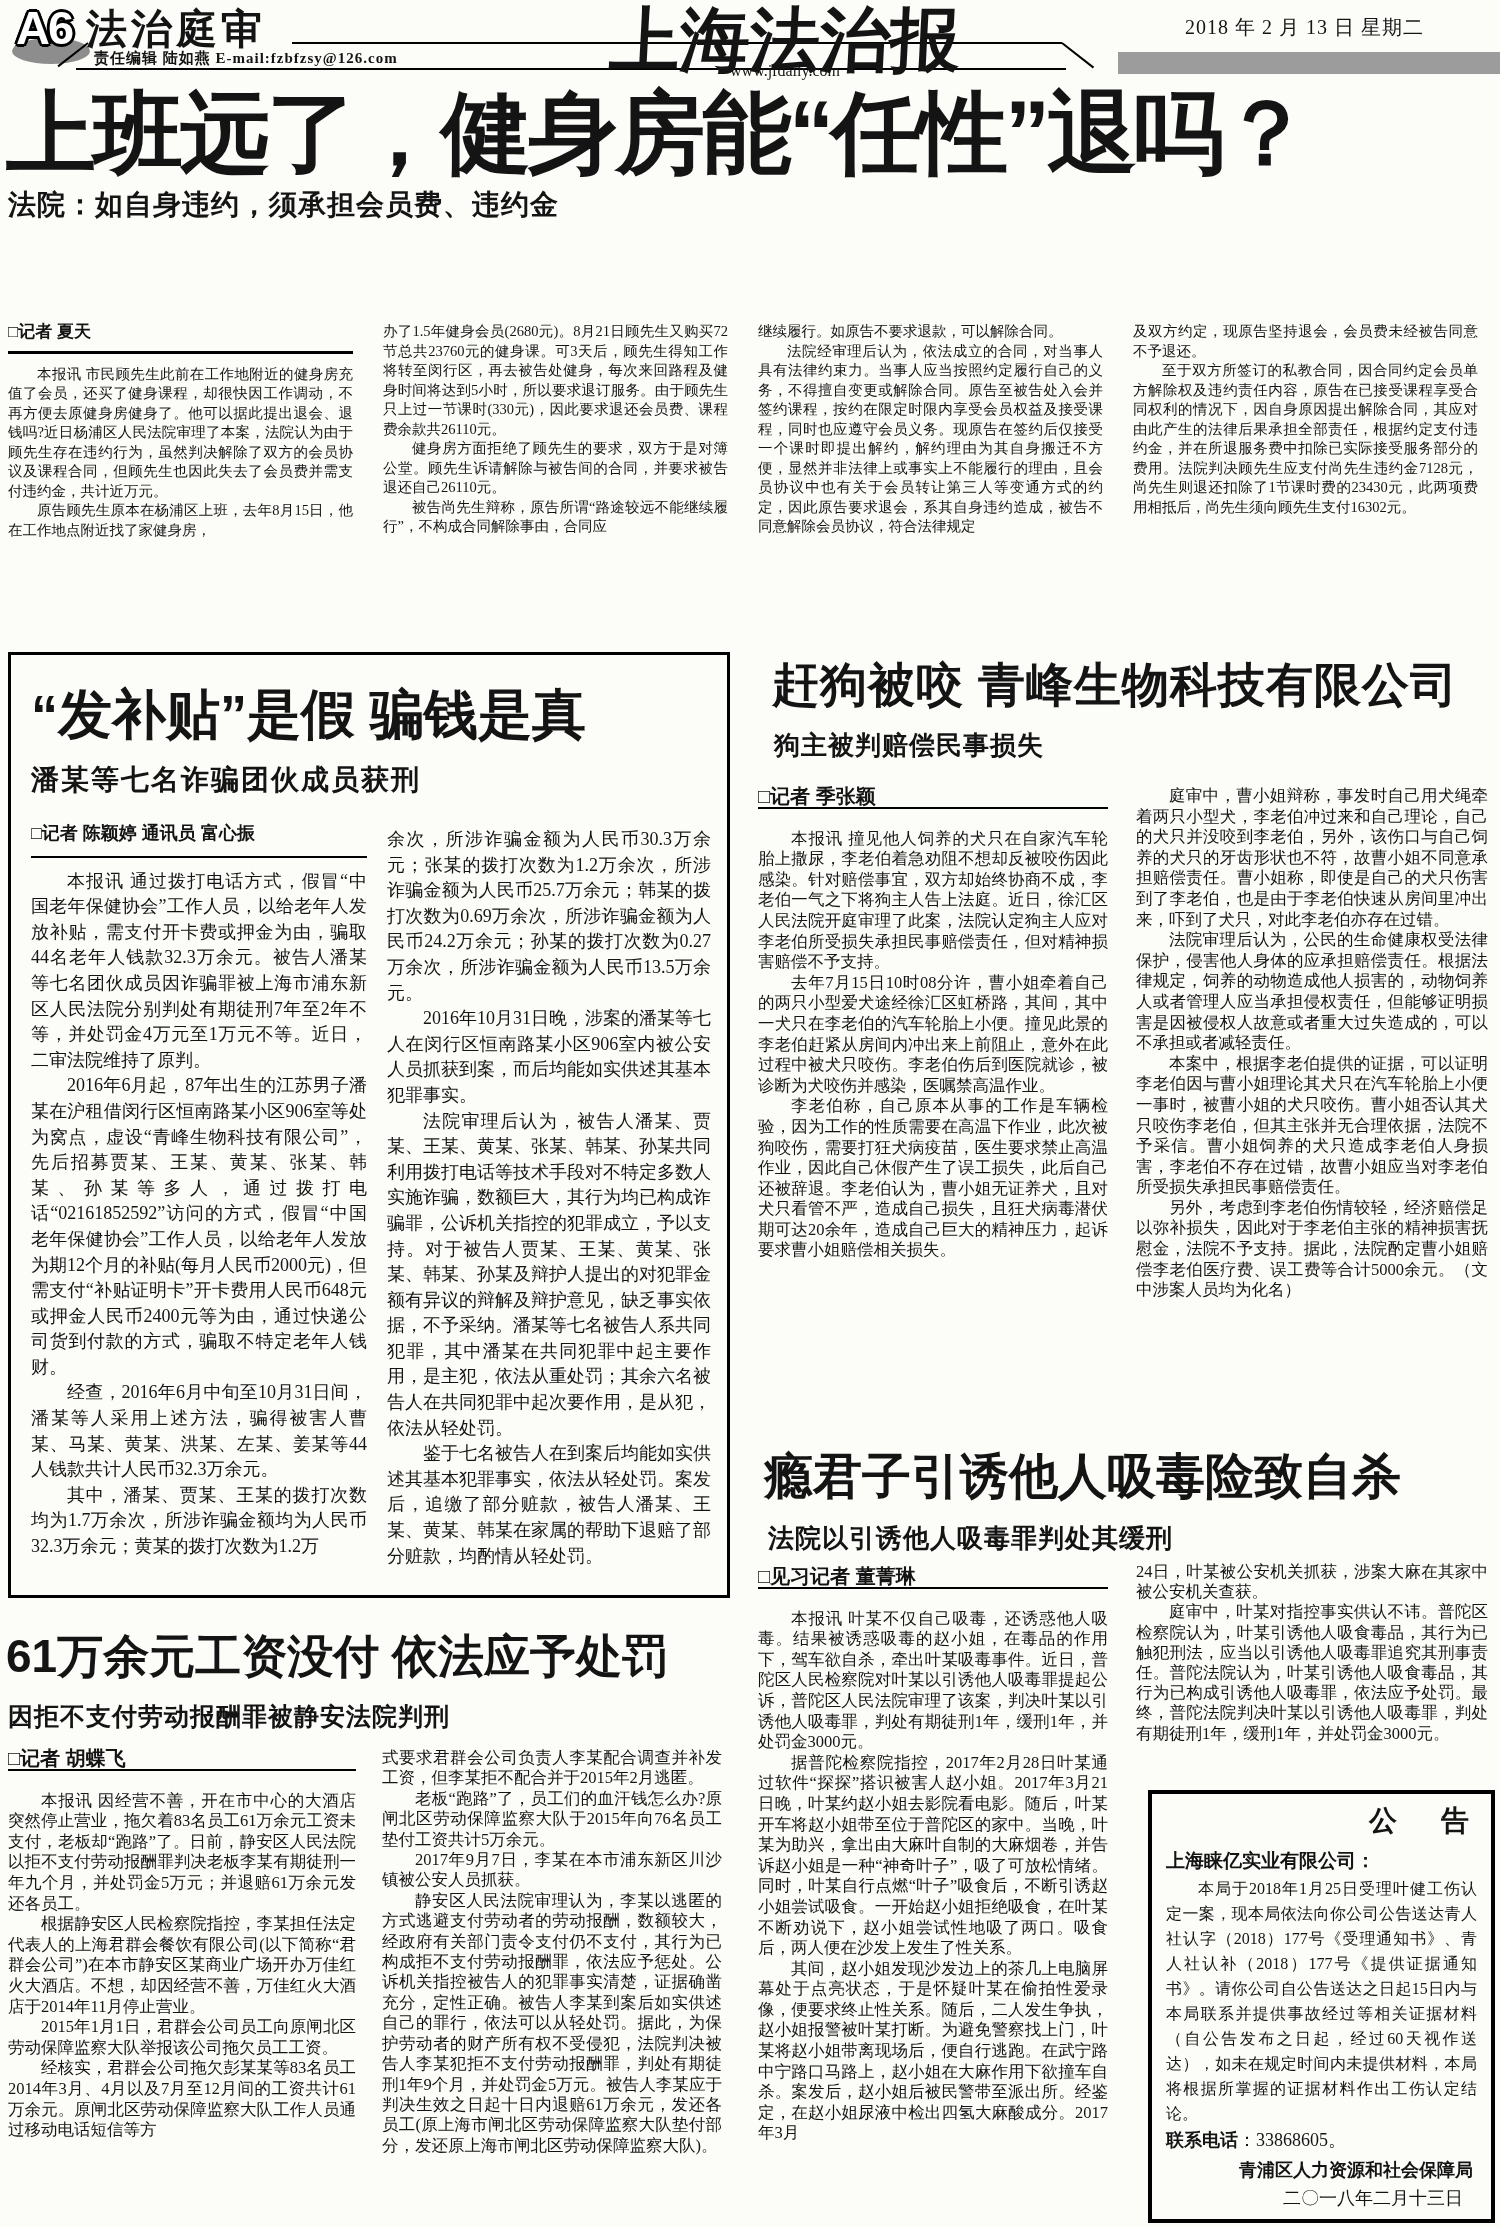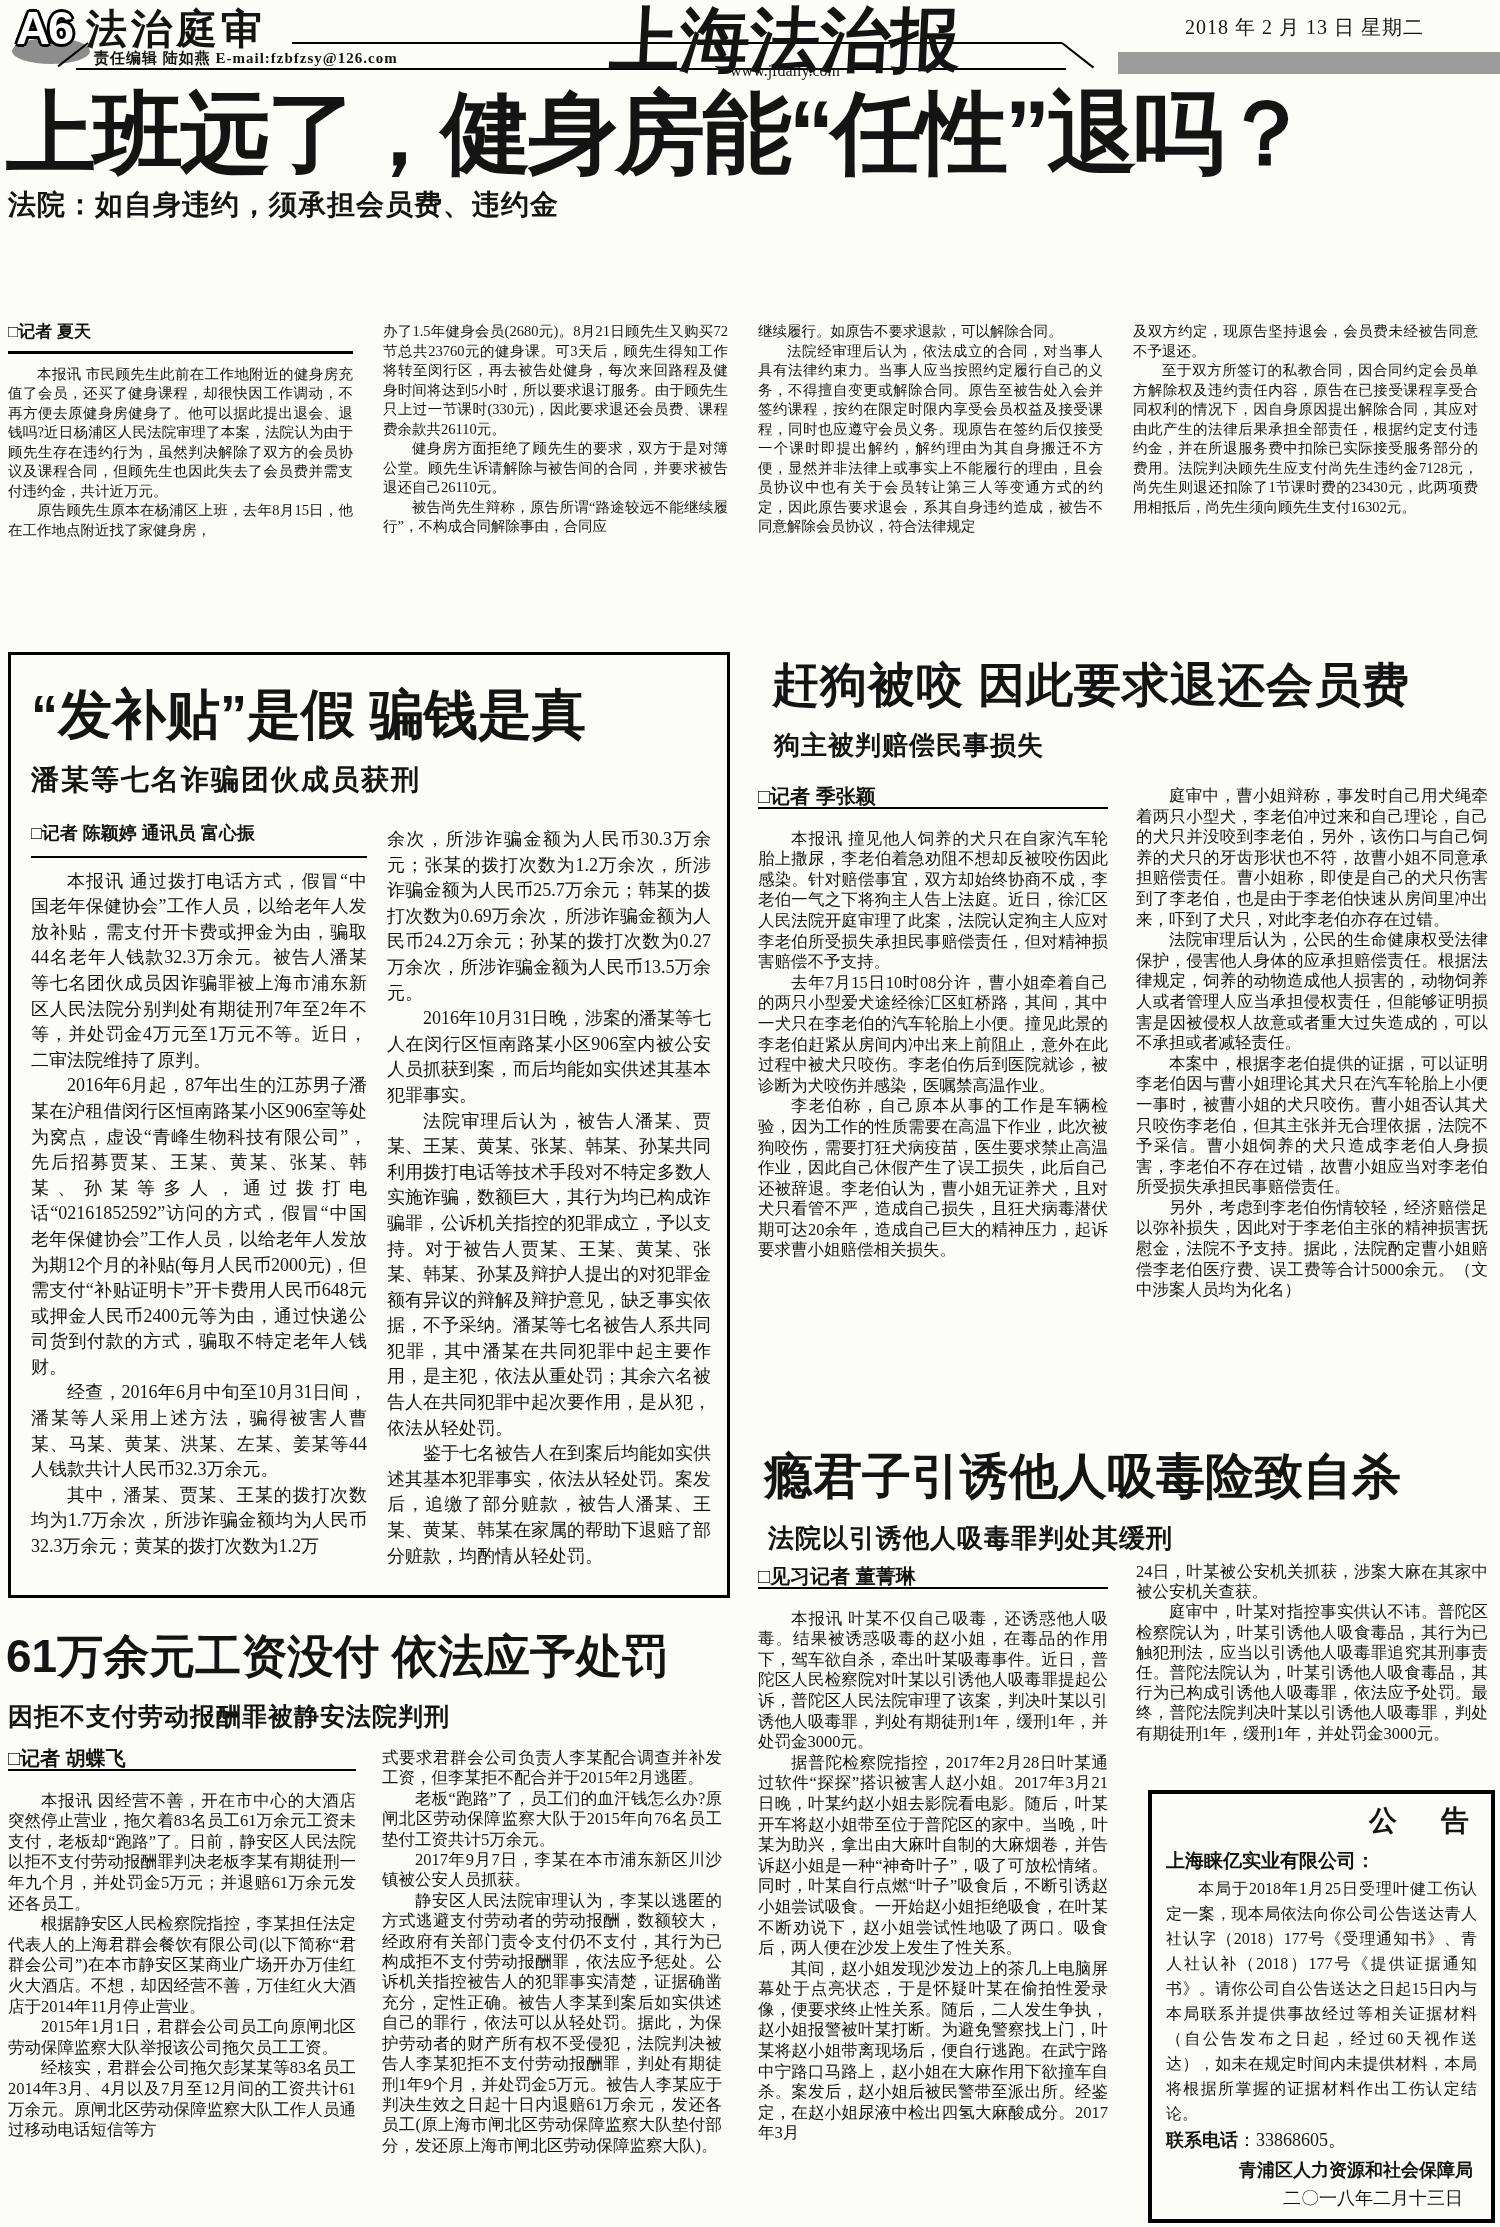--- a/index.html
+++ b/index.html
@@ -138,21 +138,21 @@
       </div>
   </div>
   <div class="col fraud-col fc2">
       <p class="cont">余次，所涉诈骗金额为人民币30.3万余元；张某的拨打次数为1.2万余次，所涉诈骗金额为人民币25.7万余元；韩某的拨打次数为0.69万余次，所涉诈骗金额为人民币24.2万余元；孙某的拨打次数为0.27万余次，所涉诈骗金额为人民币13.5万余元。</p>
       <p>2016年10月31日晚，涉案的潘某等七人在闵行区恒南路某小区906室内被公安人员抓获到案，而后均能如实供述其基本犯罪事实。</p>
       <p>法院审理后认为，被告人潘某、贾某、王某、黄某、张某、韩某、孙某共同利用拨打电话等技术手段对不特定多数人实施诈骗，数额巨大，其行为均已构成诈骗罪，公诉机关指控的犯罪成立，予以支持。对于被告人贾某、王某、黄某、张某、韩某、孙某及辩护人提出的对犯罪金额有异议的辩解及辩护意见，缺乏事实依据，不予采纳。潘某等七名被告人系共同犯罪，其中潘某在共同犯罪中起主要作用，是主犯，依法从重处罚；其余六名被告人在共同犯罪中起次要作用，是从犯，依法从轻处罚。</p>
       <p>鉴于七名被告人在到案后均能如实供述其基本犯罪事实，依法从轻处罚。案发后，追缴了部分赃款，被告人潘某、王某、黄某、韩某在家属的帮助下退赔了部分赃款，均酌情从轻处罚。</p>
     </div>
 </div>
 
-<div class="abs dog-title story-title sans">赶狗被咬  因此要求退还会员费</div>
+<div class="abs dog-title story-title sans">赶狗被咬  青峰生物科技有限公司</div>
 <div class="abs dog-sub story-sub sans">狗主被判赔偿民事损失</div>
 <div class="col small-col dogc1">
   <div class="byline">□记者  季张颖</div>
   <div>
       <p>本报讯  撞见他人饲养的犬只在自家汽车轮胎上撒尿，李老伯着急劝阻不想却反被咬伤因此感染。针对赔偿事宜，双方却始终协商不成，李老伯一气之下将狗主人告上法庭。近日，徐汇区人民法院开庭审理了此案，法院认定狗主人应对李老伯所受损失承担民事赔偿责任，但对精神损害赔偿不予支持。</p>
       <p>去年7月15日10时08分许，曹小姐牵着自己的两只小型爱犬途经徐汇区虹桥路，其间，其中一犬只在李老伯的汽车轮胎上小便。撞见此景的李老伯赶紧从房间内冲出来上前阻止，意外在此过程中被犬只咬伤。李老伯伤后到医院就诊，被诊断为犬咬伤并感染，医嘱禁高温作业。</p>
       <p>李老伯称，自己原本从事的工作是车辆检验，因为工作的性质需要在高温下作业，此次被狗咬伤，需要打狂犬病疫苗，医生要求禁止高温作业，因此自己休假产生了误工损失，此后自己还被辞退。李老伯认为，曹小姐无证养犬，且对犬只看管不严，造成自己损失，且狂犬病毒潜伏期可达20余年，造成自己巨大的精神压力，起诉要求曹小姐赔偿相关损失。</p>
     </div>
 </div>
 <div class="col small-col dogc2">

